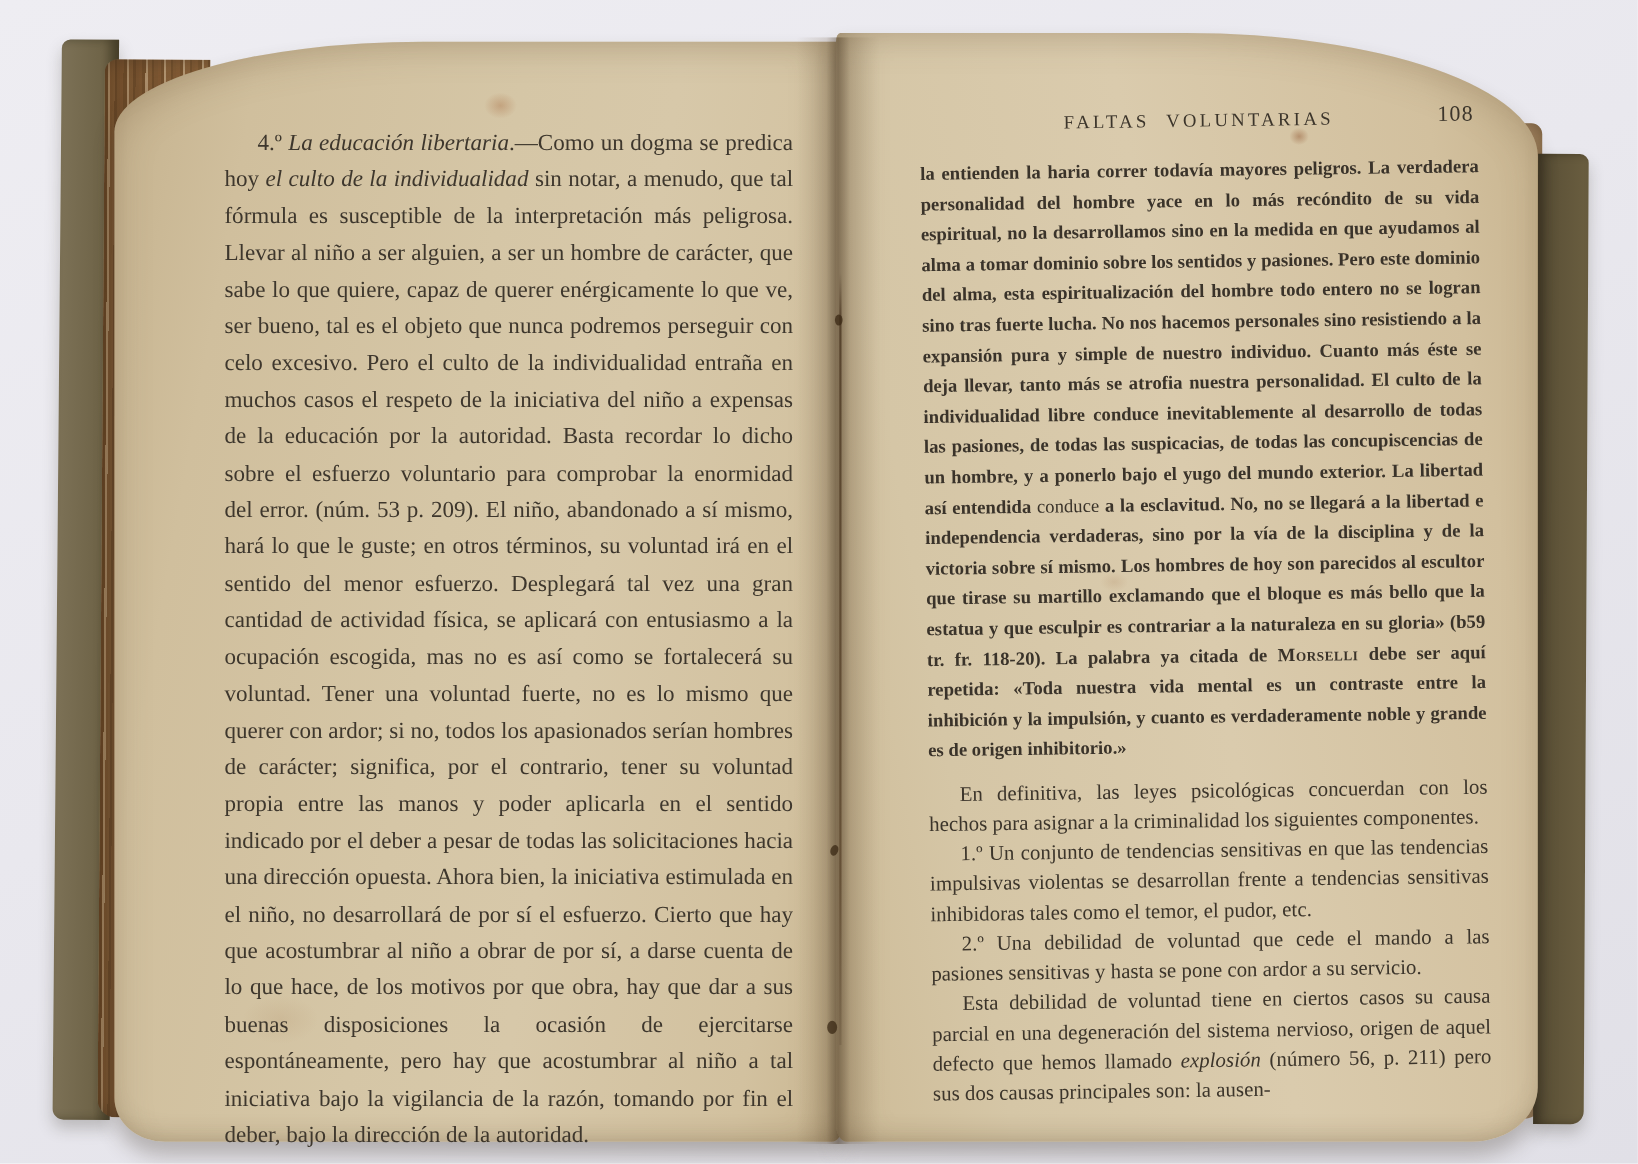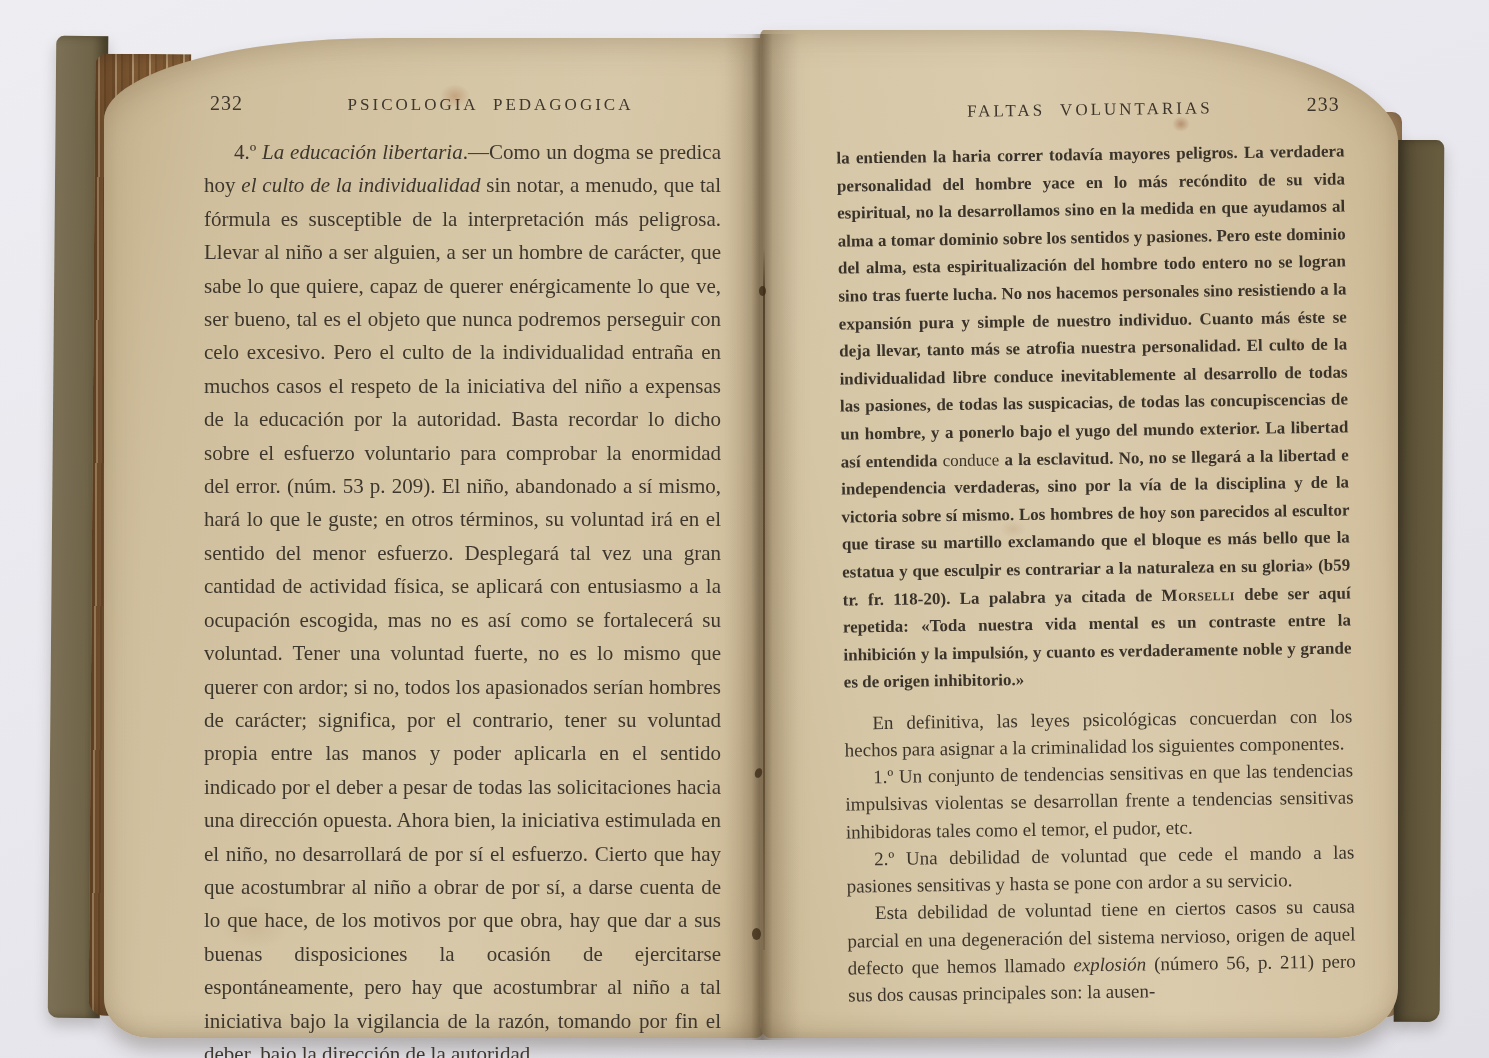--- a/index.html
+++ b/index.html
@@ -114,32 +114,28 @@
   <div class="knot k2"></div>
   <div class="knot k3"></div>
 
   <div class="stain s1"></div>
   <div class="stain s2"></div>
   <div class="stain s3"></div>
   <div class="stain s4"></div>
   <div class="stain s5"></div>
 
   <div class="content content-left">
-    <div class="pg-header header-left">
-      <span class="num">232</span>
-      <span class="title">PSICOLOGIA PEDAGOGICA</span>
-    </div>
     <p class="para body-left"><span class="seg-r">4.º </span><span class="seg-i">La educación libertaria</span><span class="seg-r">.—Como un dogma se predica hoy </span><span class="seg-i">el culto de la individualidad</span><span class="seg-r"> sin notar, a menudo, que tal fórmula es susceptible de la interpretación más peligrosa. Llevar al niño a ser alguien, a ser un hombre de carácter, que sabe lo que quiere, capaz de querer enérgicamente lo que ve, ser bueno, tal es el objeto que nunca podremos perseguir con celo excesivo. Pero el culto de la individualidad entraña en muchos casos el respeto de la iniciativa del niño a expensas de la educación por la autoridad. Basta recordar lo dicho sobre el esfuerzo voluntario para comprobar la enormidad del error. (núm. 53 p. 209). El niño, abandonado a sí mismo, hará lo que le guste; en otros términos, su voluntad irá en el sentido del menor esfuerzo. Desplegará tal vez una gran cantidad de actividad física, se aplicará con entusiasmo a la ocupación escogida, mas no es así como se fortalecerá su voluntad. Tener una voluntad fuerte, no es lo mismo que querer con ardor; si no, todos los apasionados serían hombres de carácter; significa, por el contrario, tener su voluntad propia entre las manos y poder aplicarla en el sentido indicado por el deber a pesar de todas las solicitaciones hacia una dirección opuesta. Ahora bien, la iniciativa estimulada en el niño, no desarrollará de por sí el esfuerzo. Cierto que hay que acostumbrar al niño a obrar de por sí, a darse cuenta de lo que hace, de los motivos por que obra, hay que dar a sus buenas disposiciones la ocasión de ejercitarse espontáneamente, pero hay que acostumbrar al niño a tal iniciativa bajo la vigilancia de la razón, tomando por fin el deber, bajo la dirección de la autoridad.</span></p>
 
   </div>
 
   <div class="content content-right">
     <div class="pg-header header-right">
       <span class="title">FALTAS VOLUNTARIAS</span>
-      <span class="num">233</span>
+      <span class="num">108</span>
     </div>
     <p class="para quote-right"><span class="seg-r">la entienden la haria correr todavía mayores peligros. La verdadera personalidad del hombre yace en lo más recóndito de su vida espiritual, no la desarrollamos sino en la medida en que ayudamos al alma a tomar dominio sobre los sentidos y pasiones. Pero este dominio del alma, esta espiritualización del hombre todo entero no se logran sino tras fuerte lucha. No nos hacemos personales sino resistiendo a la expansión pura y simple de nuestro individuo. Cuanto más éste se deja llevar, tanto más se atrofia nuestra personalidad. El culto de la individualidad libre conduce inevitablemente al desarrollo de todas las pasiones, de todas las suspicacias, de todas las concupiscencias de un hombre, y a ponerlo bajo el yugo del mundo exterior. La libertad así entendida </span><span class="seg-b">conduce</span><span class="seg-r"> a la esclavitud. No, no se llegará a la libertad e independencia verdaderas, sino por la vía de la disciplina y de la victoria sobre sí mismo. Los hombres de hoy son parecidos al escultor que tirase su martillo exclamando que el bloque es más bello que la estatua y que esculpir es contrariar a la naturaleza en su gloria» (b59 tr. fr. 118-20). La palabra ya citada de </span><span class="seg-sc">Morselli</span><span class="seg-r"> debe ser aquí repetida: «Toda nuestra vida mental es un contraste entre la inhibición y la impulsión, y cuanto es verdaderamente noble y grande es de origen inhibitorio.»</span></p>
     <div class="body-right">
       <p class="para"><span class="seg-r">En definitiva, las leyes psicológicas concuerdan con los hechos para asignar a la criminalidad los siguientes componentes.</span></p>
       <p class="para"><span class="seg-r">1.º Un conjunto de tendencias sensitivas en que las tendencias impulsivas violentas se desarrollan frente a tendencias sensitivas inhibidoras tales como el temor, el pudor, etc.</span></p>
       <p class="para"><span class="seg-r">2.º Una debilidad de voluntad que cede el mando a las pasiones sensitivas y hasta se pone con ardor a su servicio.</span></p>
       <p class="para"><span class="seg-r">Esta debilidad de voluntad tiene en ciertos casos su causa parcial en una degeneración del sistema nervioso, origen de aquel defecto que hemos llamado </span><span class="seg-i">explosión</span><span class="seg-r"> (número 56, p. 211) pero sus dos causas principales son: la ausen-</span></p>
     </div>
   </div>
 </div>

